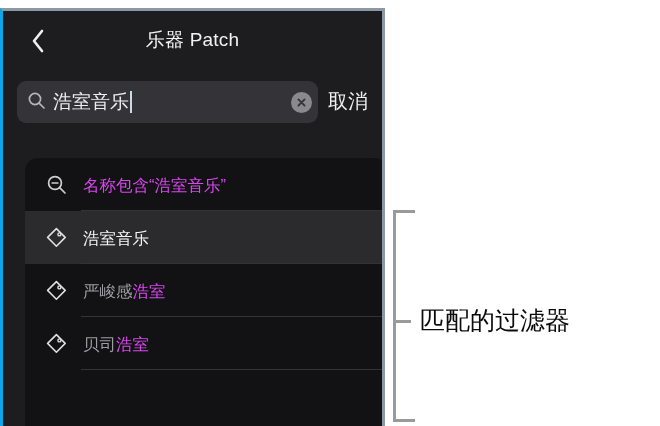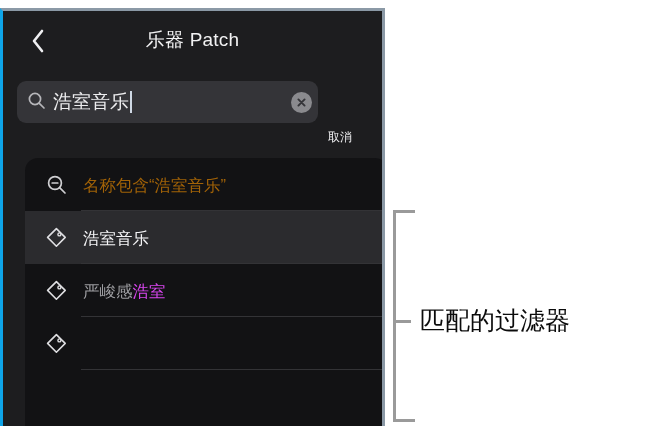--- a/index.html
+++ b/index.html
@@ -113,24 +113,23 @@
     display: flex;
     align-items: center;
     justify-content: center;
     margin-left: 6px;
   }
   #cancel-button {
     position: absolute;
     left: 325px;
     top: 7px;
     color: #f0f0f2;
-    font-size: 12px;
+    font-size: 20px;
     line-height: 26px;
     white-space: nowrap;
-    margin-top: 36px;
   }
 
   
   #results-panel {
     position: absolute;
     left: 22px;
     top: 147px;
     width: 363px;
     bottom: 0;
     background: #121214;
@@ -156,21 +155,21 @@
     justify-content: center;
     margin-right: 14px;
   }
   .result-row .row-label {
     font-size: 16.5px;
     line-height: 24px;
     white-space: nowrap;
     color: #9d9da1;
   }
   .result-row .row-label .match { color: #d946ef; }
-  .result-row .row-label.dim { color: #a16207; }
+  .result-row .row-label.dim { color: #d946ef; }
   .result-row .row-label.bright { color: #f4f4f6; }
   .row-separator {
     position: absolute;
     left: 56px;
     right: 0;
     bottom: 0;
     height: 1px;
     background: #333336;
   }
 
@@ -293,20 +292,23 @@
       <span class="row-separator"></span>
     </div>
 
     <div class="result-row">
       <span class="row-icon">
         <svg width="23" height="23" viewBox="0 0 23 23" fill="none">
           <path d="M11.4 2.6 L20.2 11.4 L11.4 20.2 L2.6 11.4 Z" stroke="#dedee1" stroke-width="1.6" stroke-linejoin="round"></path>
           <circle cx="14.4" cy="8.4" r="1.5" stroke="#dedee1" stroke-width="1.4"></circle>
         </svg>
       </span>
+      <span class="row-label">
+        <span>贝司</span><span class="match">浩室</span><span></span>
+      </span>
       <span class="row-separator"></span>
     </div>
 
 
   </div>
 </div>
 
 <div id="annotation-layer">
   <div id="annotation-bracket"></div>
   <div id="annotation-tick"></div>

